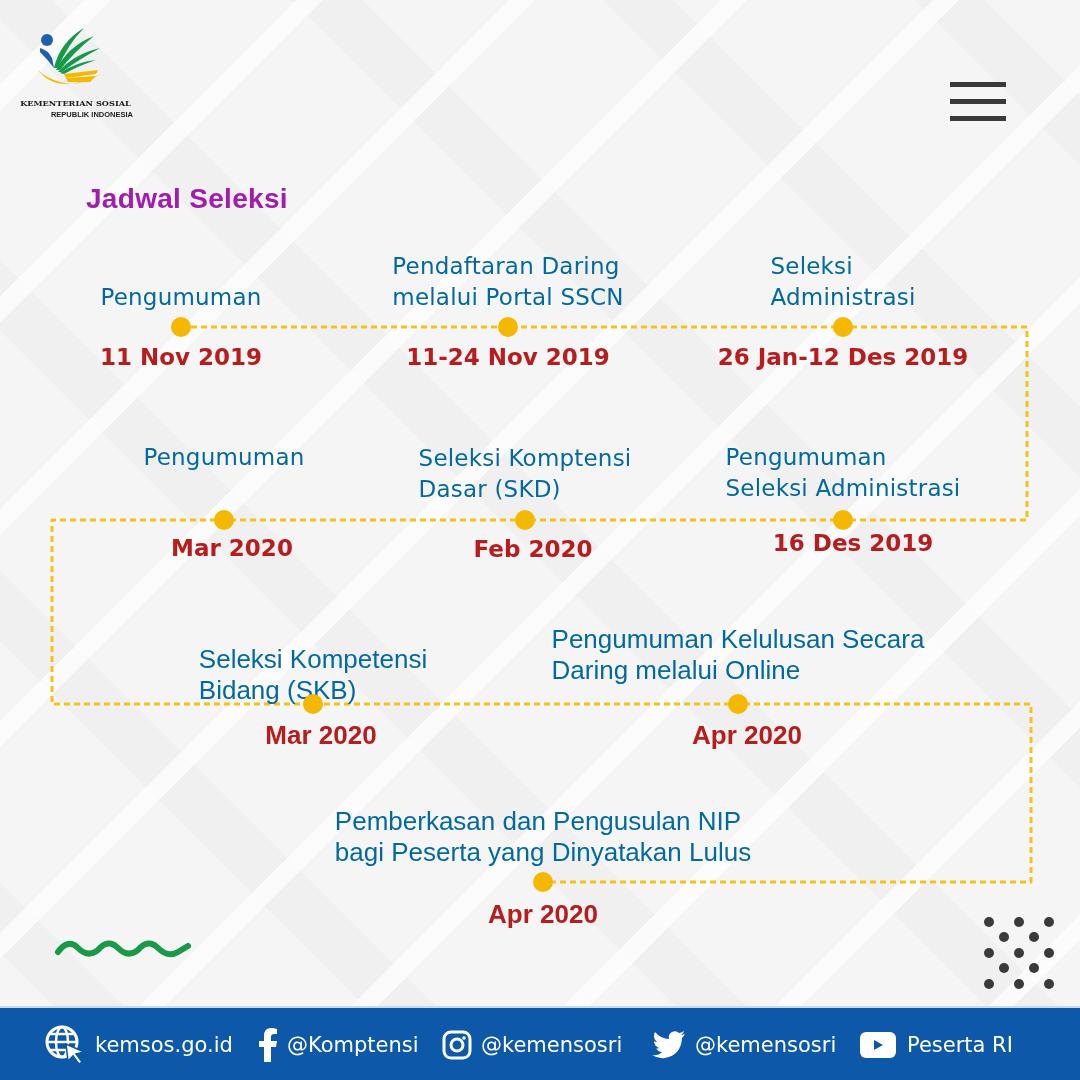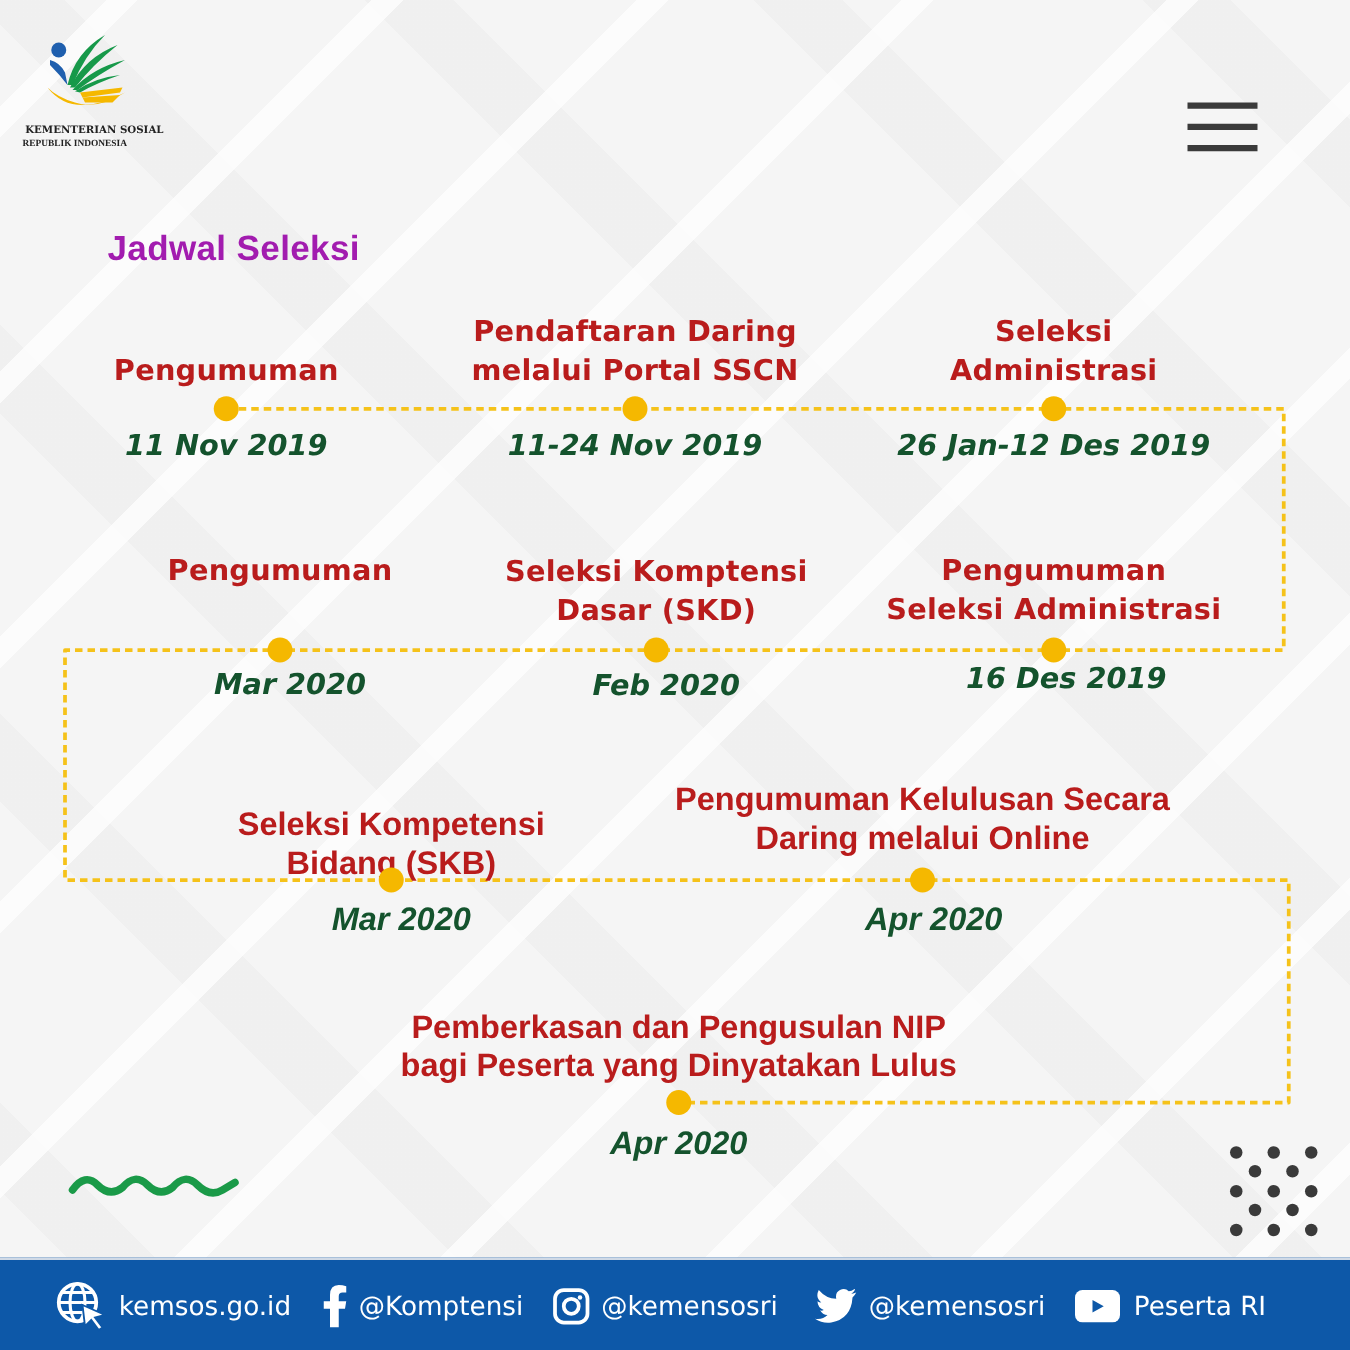--- a/index.html
+++ b/index.html
@@ -15,42 +15,41 @@
         repeating-linear-gradient(45deg, rgba(235,235,235,0.0) 0 90px, rgba(236,236,236,0.55) 90px 140px, rgba(235,235,235,0.0) 140px 220px),
         #f5f5f5;
     }
     .logo { position: absolute; left: 18px; top: 24px; width: 115px; }
     .logo svg { display: block; margin-left: 20px; }
     .logo-line1 {
       font-family: "DejaVu Serif", serif; font-weight: bold; font-size: 8.2px;
       color: #222; text-align: center; margin-top: 4px; letter-spacing: 0;
     }
     .logo-line2 {
-      font-family: Liberation Serif, serif; font-weight: bold; font-size: 7.5px;
-      color: #222; text-align: left; margin-top: 2px;
+      font-family: Liberation Sans, sans-serif; font-weight: bold; font-size: 7.5px;
+      color: #222; text-align: right; margin-top: 2px;
     }
     .menu { position: absolute; left: 948px; top: 80px; width: 60px; height: 42px; cursor: pointer; }
     .menu span { position: absolute; left: 2px; width: 56px; height: 5px; background: #3a3a3a; }
     .page-title {
       position: absolute; left: 86px; top: 183px;
       font-family: "Liberation Sans", sans-serif; font-weight: bold; font-size: 28px; color: #a21caf;
       letter-spacing: 0.3px;
     }
     svg.path { position: absolute; left: 0; top: 0; }
     .lbl {
-      position: absolute; transform: translateX(-50%); text-align: center;
-      color: #b91c1c; font-size: 23px; line-height: 31px; white-space: nowrap;
-      font-family: "DejaVu Sans", sans-serif; letter-spacing: 0.2px; font-weight: bold;
+      position: absolute; transform: translateX(-50%); text-align: left;
+      color: #0369a1; font-size: 23px; line-height: 31px; white-space: nowrap;
+      font-family: "DejaVu Sans", sans-serif; letter-spacing: 0.2px;
     }
     .lbl.cond { font-family: "Liberation Sans", sans-serif; font-size: 26px; letter-spacing: 0; }
     .date {
       position: absolute; transform: translateX(-50%); text-align: center;
-      color: #14532d; font-size: 23px; font-weight: bold; white-space: nowrap;
+      color: #b91c1c; font-size: 23px; font-weight: bold; white-space: nowrap;
       font-family: "DejaVu Sans", sans-serif;
-      font-style: italic;
     }
     .date.cond { font-family: "Liberation Sans", sans-serif; font-size: 26px; }
     .dot {
       position: absolute; width: 20px; height: 20px; border-radius: 50%;
       background: #f5b800; transform: translate(-50%, -50%);
     }
     .wave { position: absolute; left: 54px; top: 934px; }
     .dots { position: absolute; left: 980px; top: 915px; }
     .footer {
       position: absolute; left: 0; top: 1006px; width: 1080px; height: 74px;

